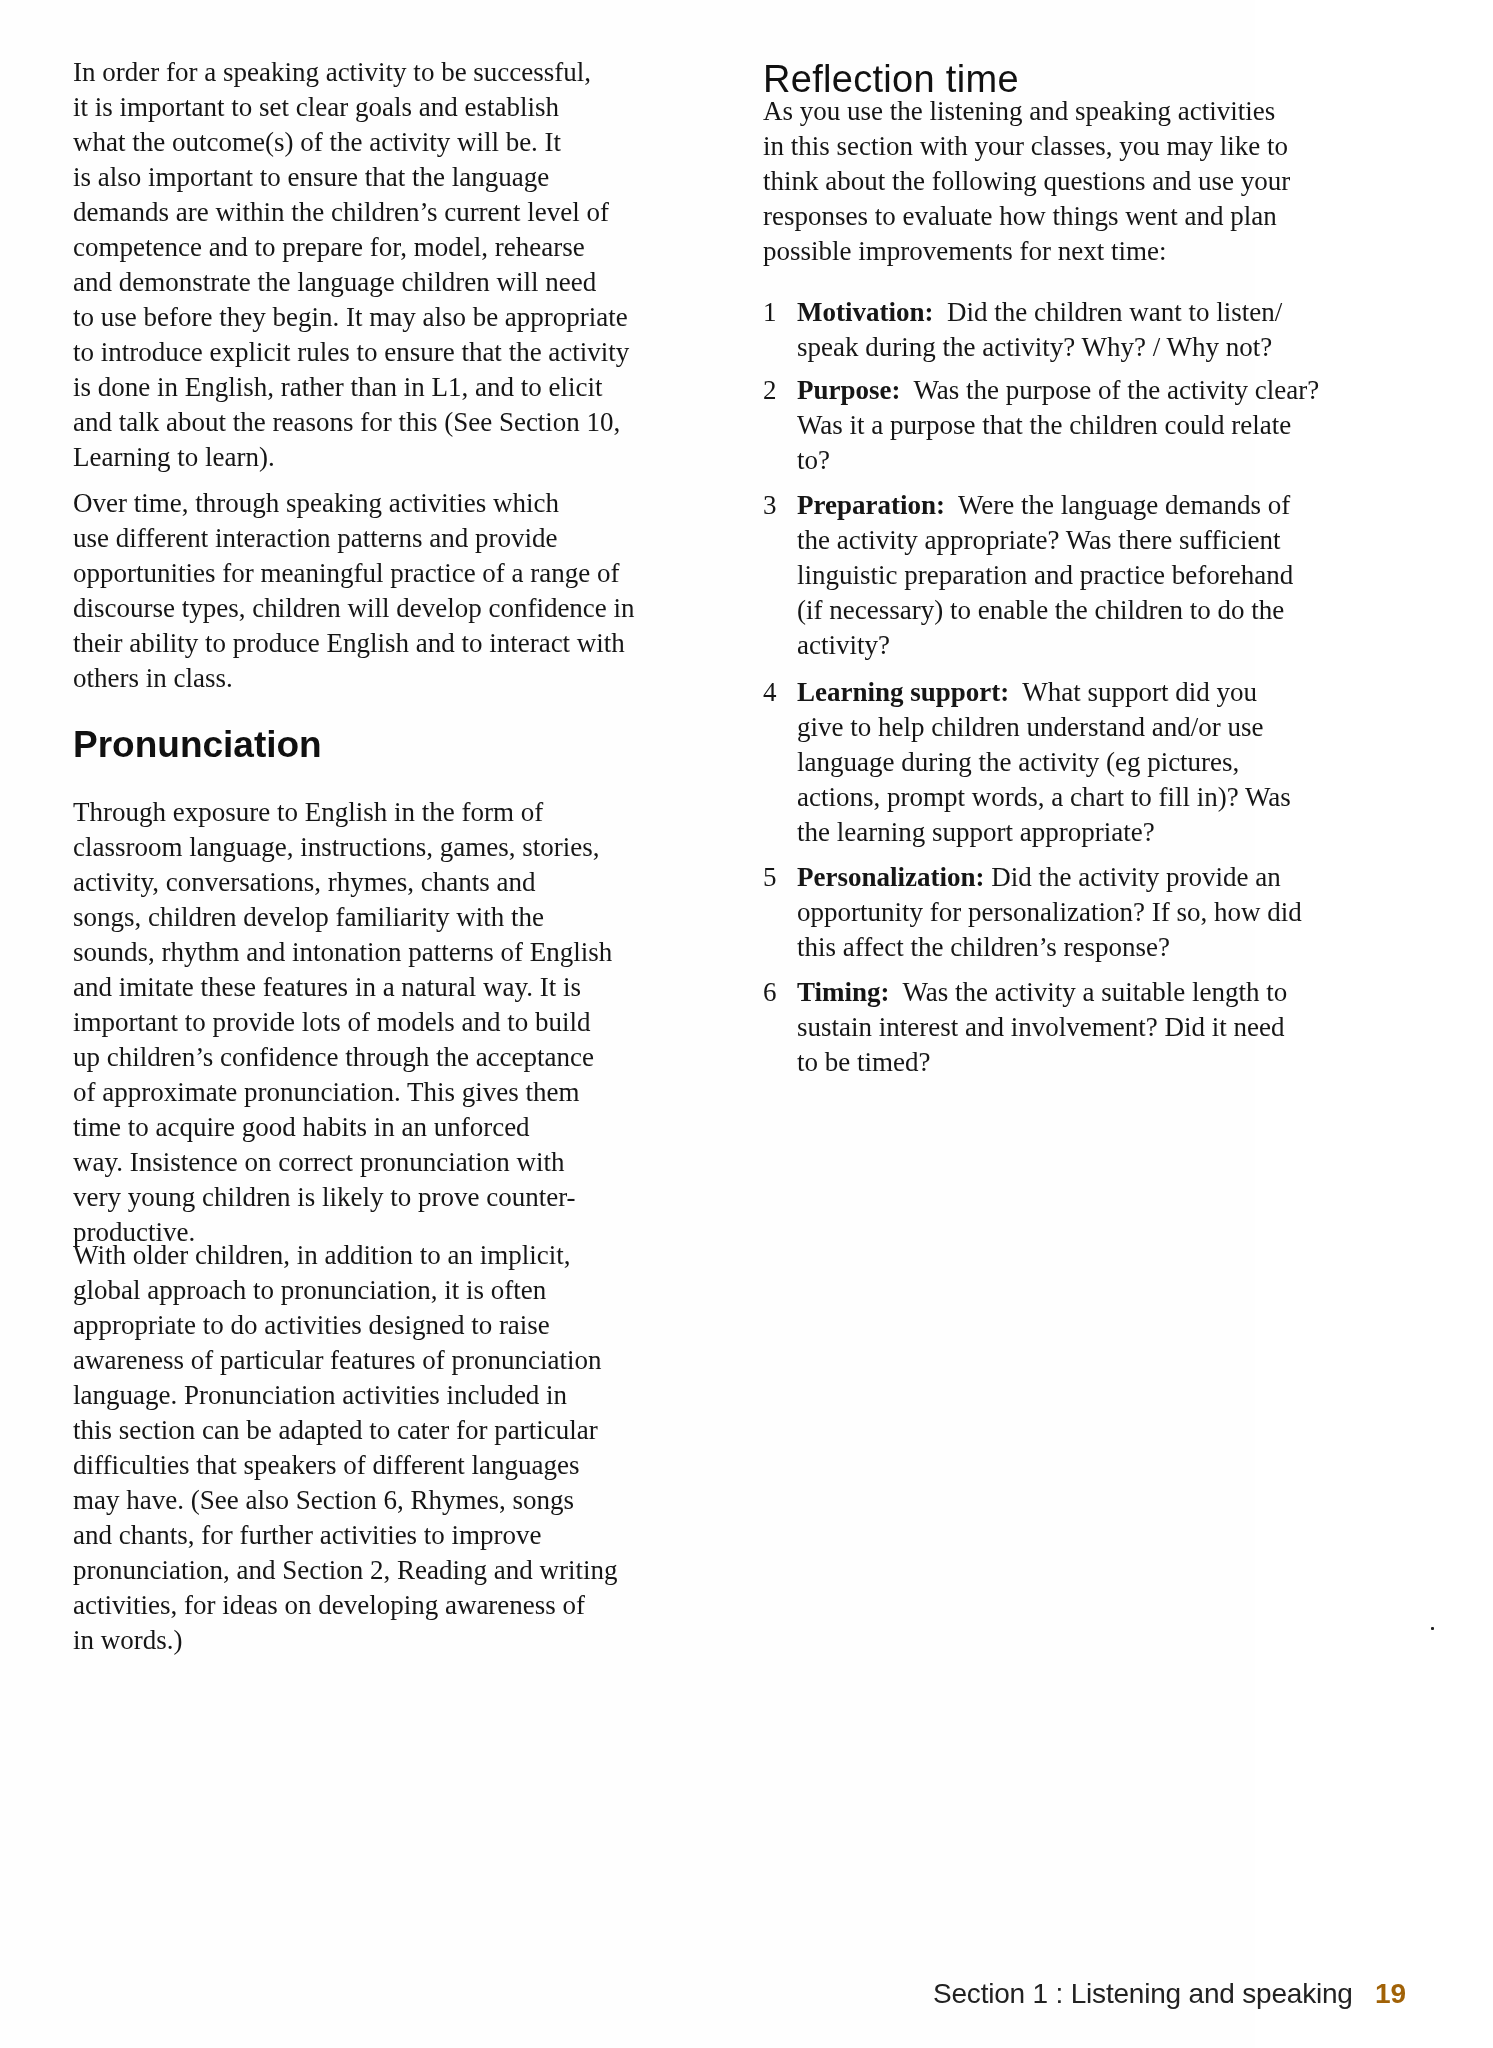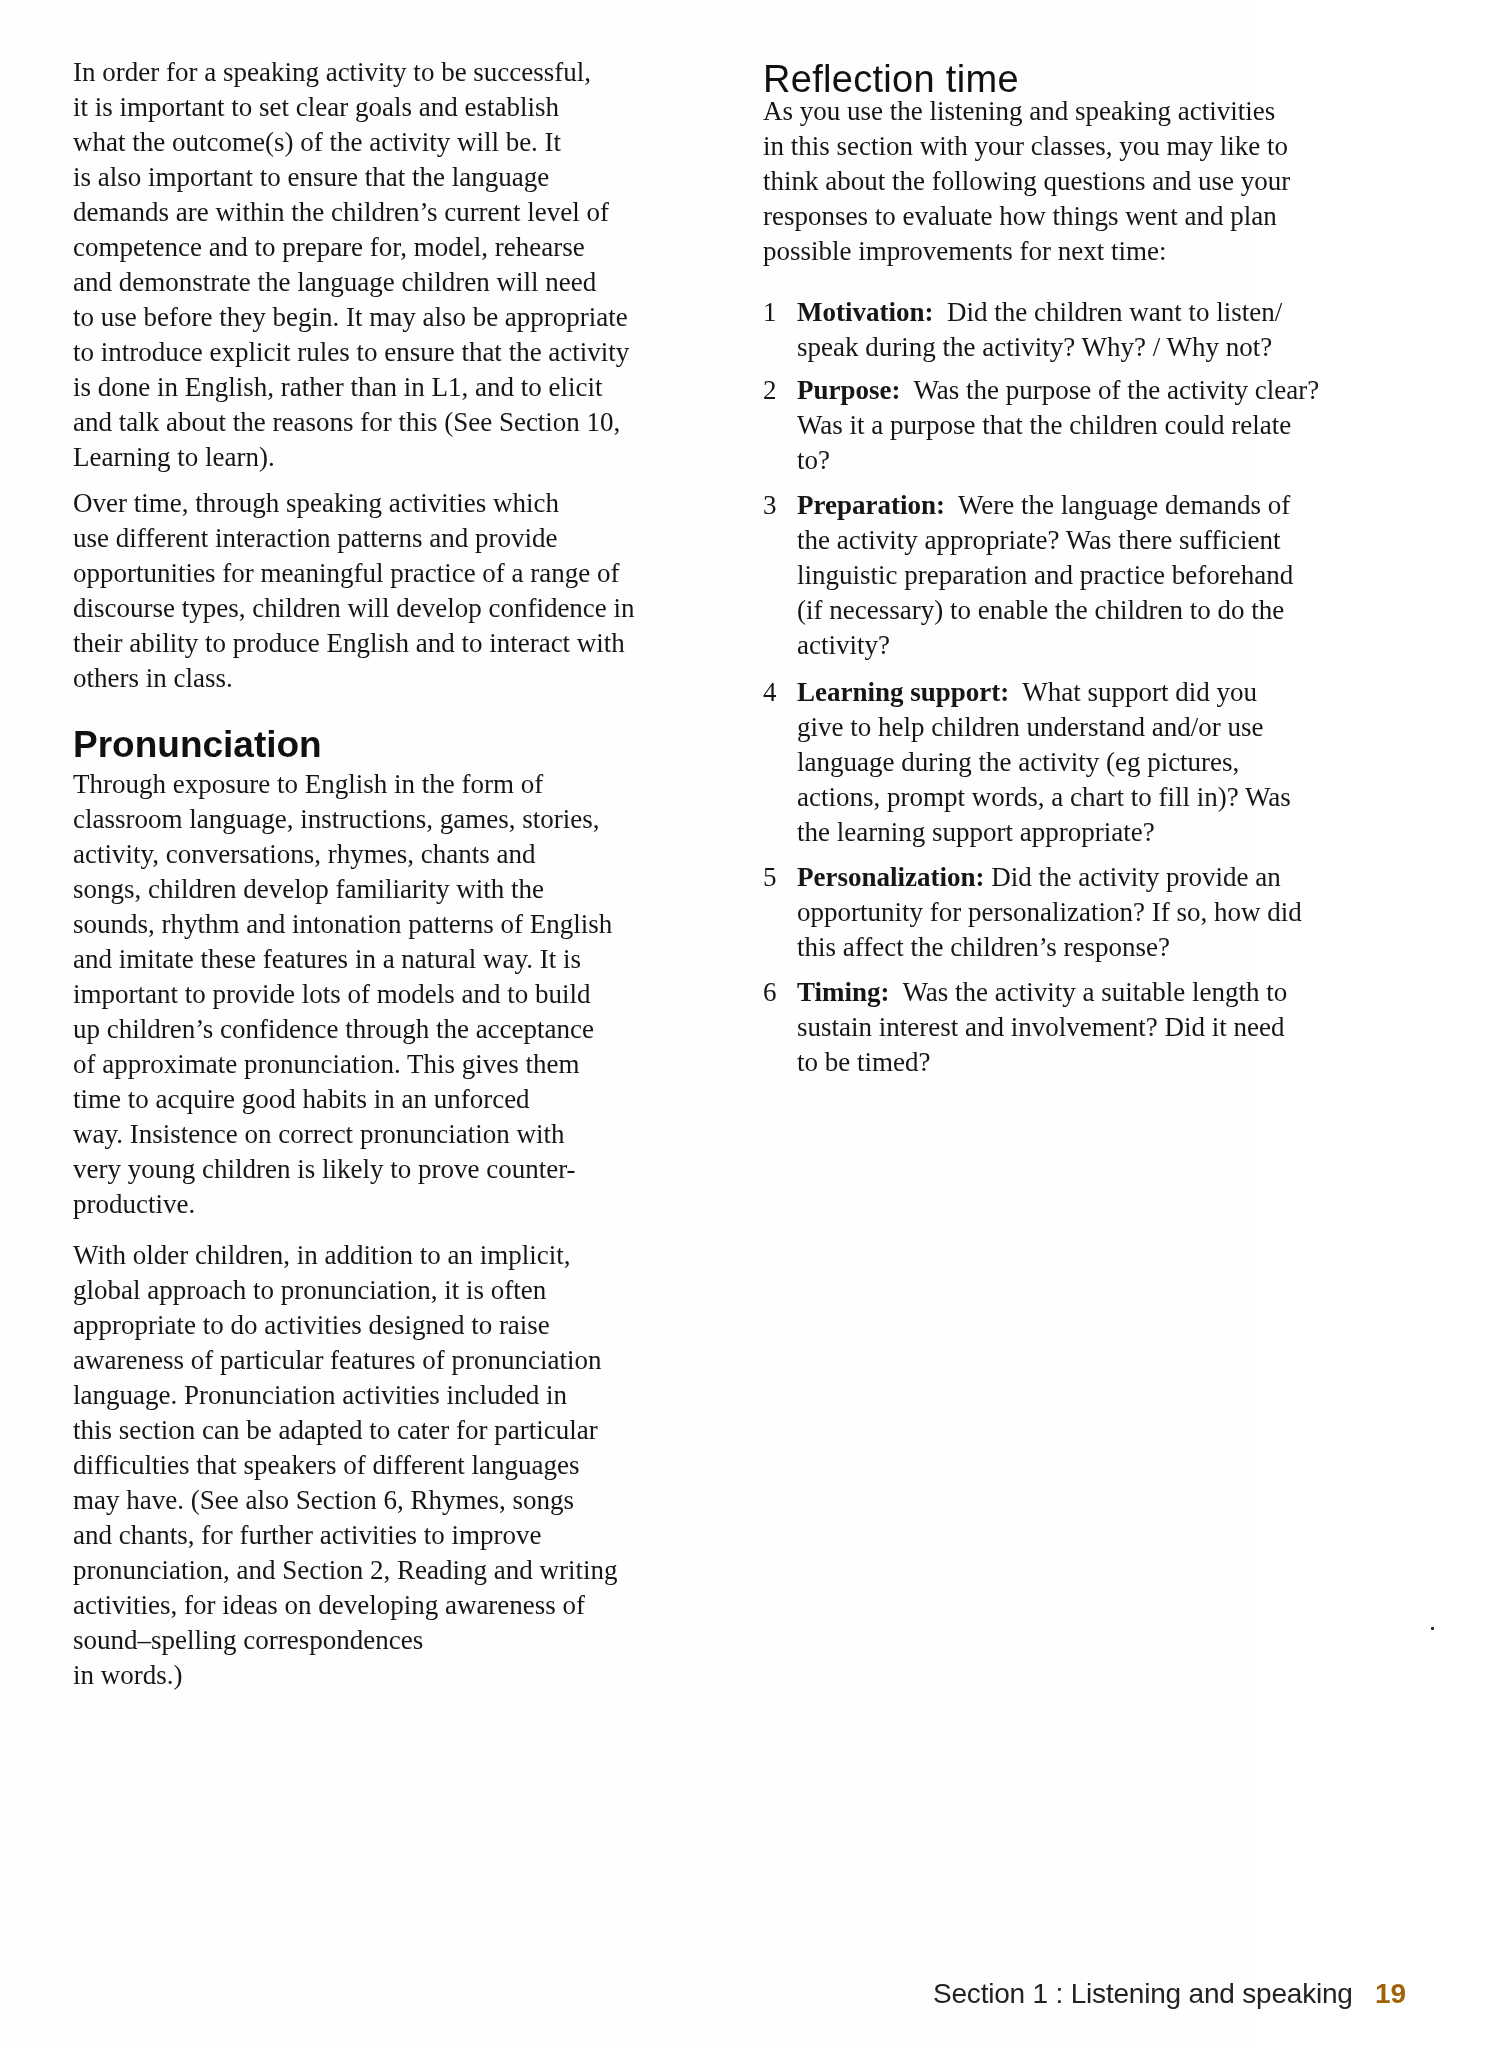--- a/index.html
+++ b/index.html
@@ -44,21 +44,21 @@
     <span class="line">Over time, through speaking activities which</span>
     <span class="line">use different interaction patterns and provide</span>
     <span class="line">opportunities for meaningful practice of a range of</span>
     <span class="line">discourse types, children will develop confidence in</span>
     <span class="line">their ability to produce English and to interact with</span>
     <span class="line">others in class.</span>
   </div>
 
   <h3 class="h-sub">Pronunciation</h3>
 
-  <div class="block left" style="top:767px;">
+  <div class="block left" style="top:795px;">
     <span class="line">Through exposure to English in the form of</span>
     <span class="line">classroom language, instructions, games, stories,</span>
     <span class="line">activity, conversations, rhymes, chants and</span>
     <span class="line">songs, children develop familiarity with the</span>
     <span class="line">sounds, rhythm and intonation patterns of English</span>
     <span class="line">and imitate these features in a natural way. It is</span>
     <span class="line">important to provide lots of models and to build</span>
     <span class="line">up children’s confidence through the acceptance</span>
     <span class="line">of approximate pronunciation. This gives them</span>
     <span class="line">time to acquire good habits in an unforced</span>
@@ -72,21 +72,20 @@
     <span class="line">global approach to pronunciation, it is often</span>
     <span class="line">appropriate to do activities designed to raise</span>
     <span class="line">awareness of particular features of pronunciation</span>
     <span class="line">language. Pronunciation activities included in</span>
     <span class="line">this section can be adapted to cater for particular</span>
     <span class="line">difficulties that speakers of different languages</span>
     <span class="line">may have. (See also Section 6, Rhymes, songs</span>
     <span class="line">and chants, for further activities to improve</span>
     <span class="line">pronunciation, and Section 2, Reading and writing</span>
     <span class="line">activities, for ideas on developing awareness of</span>
-    <span class="line">sound–spelling correspondences</span>
     <span class="line">in words.)</span>
   </div>
 
   <h2 class="h-section">Reflection time</h2>
 
   <div class="block right-intro" style="top:94px;">
     <span class="line">As you use the listening and speaking activities</span>
     <span class="line">in this section with your classes, you may like to</span>
     <span class="line">think about the following questions and use your</span>
     <span class="line">responses to evaluate how things went and plan</span>

